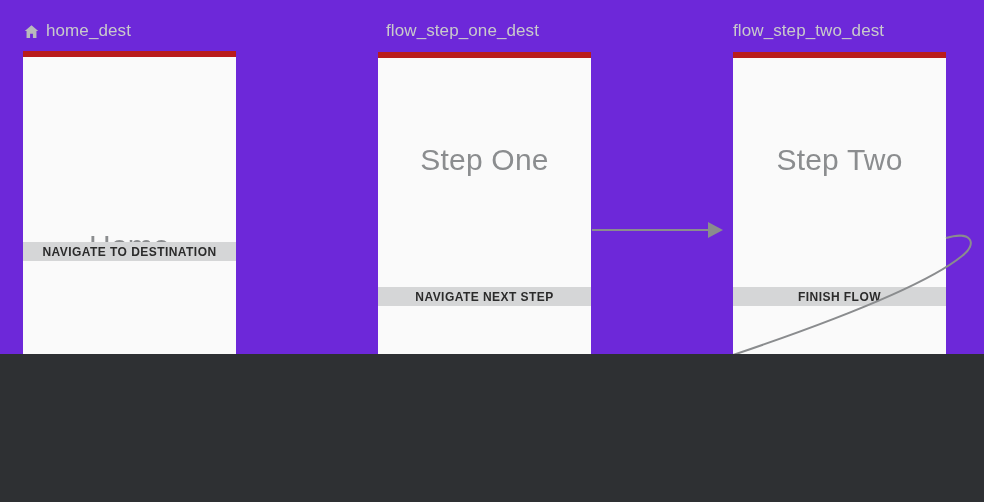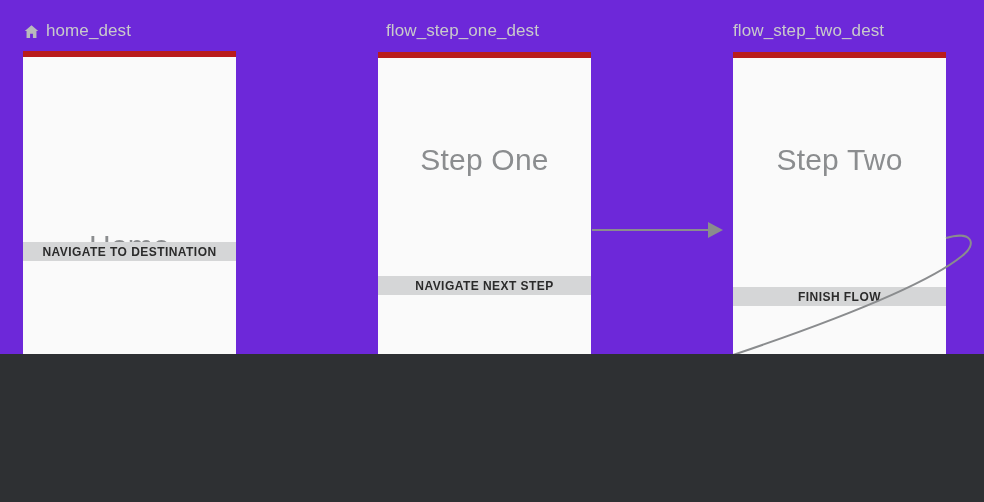--- a/index.html
+++ b/index.html
@@ -120,21 +120,21 @@
       <div class="card-title" style="top:172px;">Home</div>
       <div class="mock-button" style="top:185px;">NAVIGATE TO DESTINATION</div>
     </div>
 
     <div class="dest-label" style="left:378px; top:21px;margin-left:8px;">
       <span>flow_step_one_dest</span>
     </div>
 
     <div class="card" style="left:378px; top:52px; width:213px; height:356px;">
       <div class="card-title" style="top:85px;">Step One</div>
-      <div class="mock-button" style="top:218px;">NAVIGATE NEXT STEP</div>
+      <div class="mock-button" style="top:229px;">NAVIGATE NEXT STEP</div>
     </div>
 
     <div class="dest-label" style="left:733px; top:21px;">
       <span>flow_step_two_dest</span>
     </div>
 
     <div class="card" style="left:733px; top:52px; width:213px; height:356px;">
       <div class="card-title" style="top:85px;">Step Two</div>
       <div class="mock-button" style="top:229px;">FINISH FLOW</div>
     </div>

